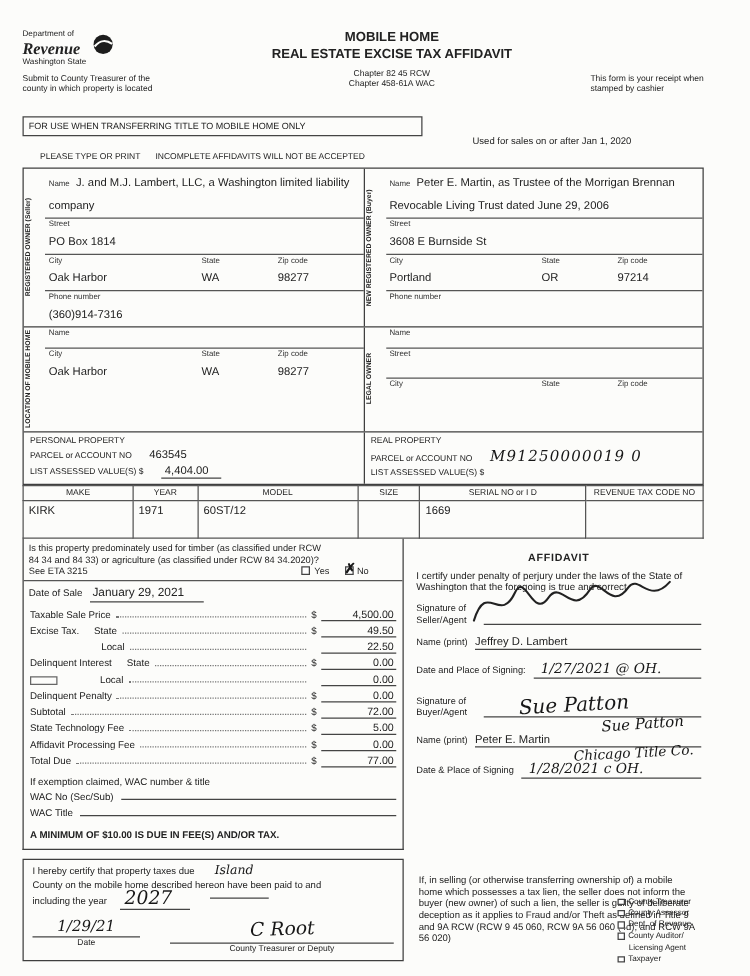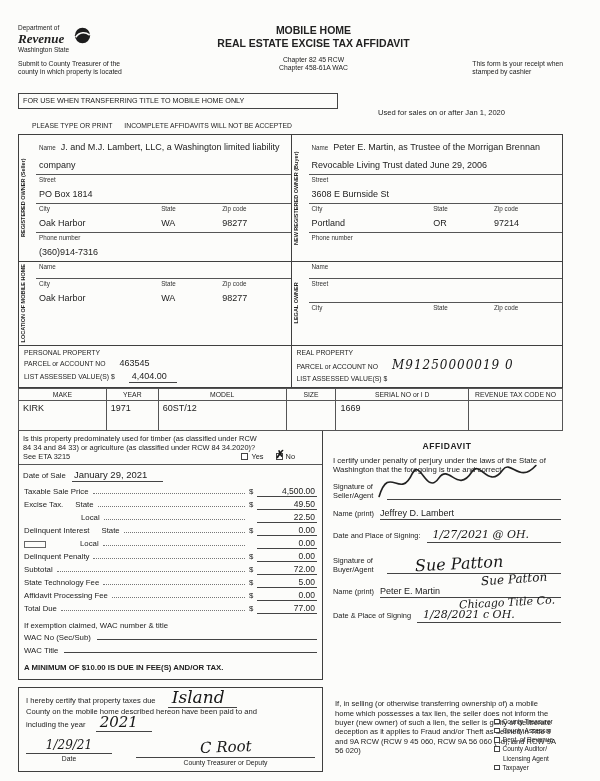--- a/index.html
+++ b/index.html
@@ -118,21 +118,21 @@
   .nhw { font-size: 11px; margin-left: 6px; white-space: nowrap; }
   .note1 { position: absolute; right: 14px; top: -14px; font-size: 12px; transform: rotate(-4deg); white-space: nowrap; }
   .note2 { position: absolute; right: 6px; top: -12px; font-size: 11px; transform: rotate(-3deg); white-space: nowrap; }
 
   
   .bottomband { display: flex; margin-top: 7px; }
   .trebox { width: 305px; flex: none; border: 1px solid #3f3f3f; }
   .tret { text-align: center; font-weight: bold; font-size: 8px; padding: 3px 0 2px; border-bottom: 1px solid #3f3f3f; letter-spacing: .3px; }
   .trebody { padding: 4px 7px 5px; }
   .treline { font-size: 7.6px; line-height: 10.5px; }
-  .county { font-size: 17px; margin-left: 10px; border-bottom: 1px solid #444; padding: 0 12px 0 4px; margin-top: 36px; }
+  .county { font-size: 10px; margin-left: 10px; border-bottom: 1px solid #444; padding: 0 12px 16px 4px; margin-top: 36px; }
   .yr { font-size: 15px; margin-left: 8px; border-bottom: 1px solid #444; padding: 0 14px 0 4px; }
   .tresig { display: flex; margin-top: 7px; }
   .trecol.datecol { width: 86px; text-align: center; }
   .trecol.offcol { flex: 1; text-align: center; margin-left: 24px; }
   .dt { font-size: 12px; }
   .offsig { font-size: 15px; transform: rotate(-2deg); display: inline-block; }
   .treul { border-bottom: 1px solid #444; margin-top: 1px; }
   .tresub { font-size: 6.8px; margin-top: 1.5px; }
   .lien { flex: 1; font-size: 7.6px; line-height: 9.3px; padding: 12px 4px 0 12px; }
 
@@ -493,21 +493,21 @@
     <div class="bottomband">
       <div class="trebox">
         <div class="trebody">
           <div class="treline">
             <span>I hereby certify that property taxes due</span>
             <span class="hw county">Island</span>
           </div>
           <div class="treline">County on the mobile home described hereon have been paid to and</div>
           <div class="treline">
             <span>including the year</span>
-            <span class="hw yr">2021</span>
+            <span class="hw yr">2027</span>
           </div>
           <div class="tresig">
             <div class="trecol datecol">
               <div class="hw dt">1/29/21</div>
               <div class="treul"></div>
               <div class="tresub">Date</div>
             </div>
             <div class="trecol offcol">
               <div><span class="hw offsig">C  Root</span></div>
               <div class="treul"></div>

